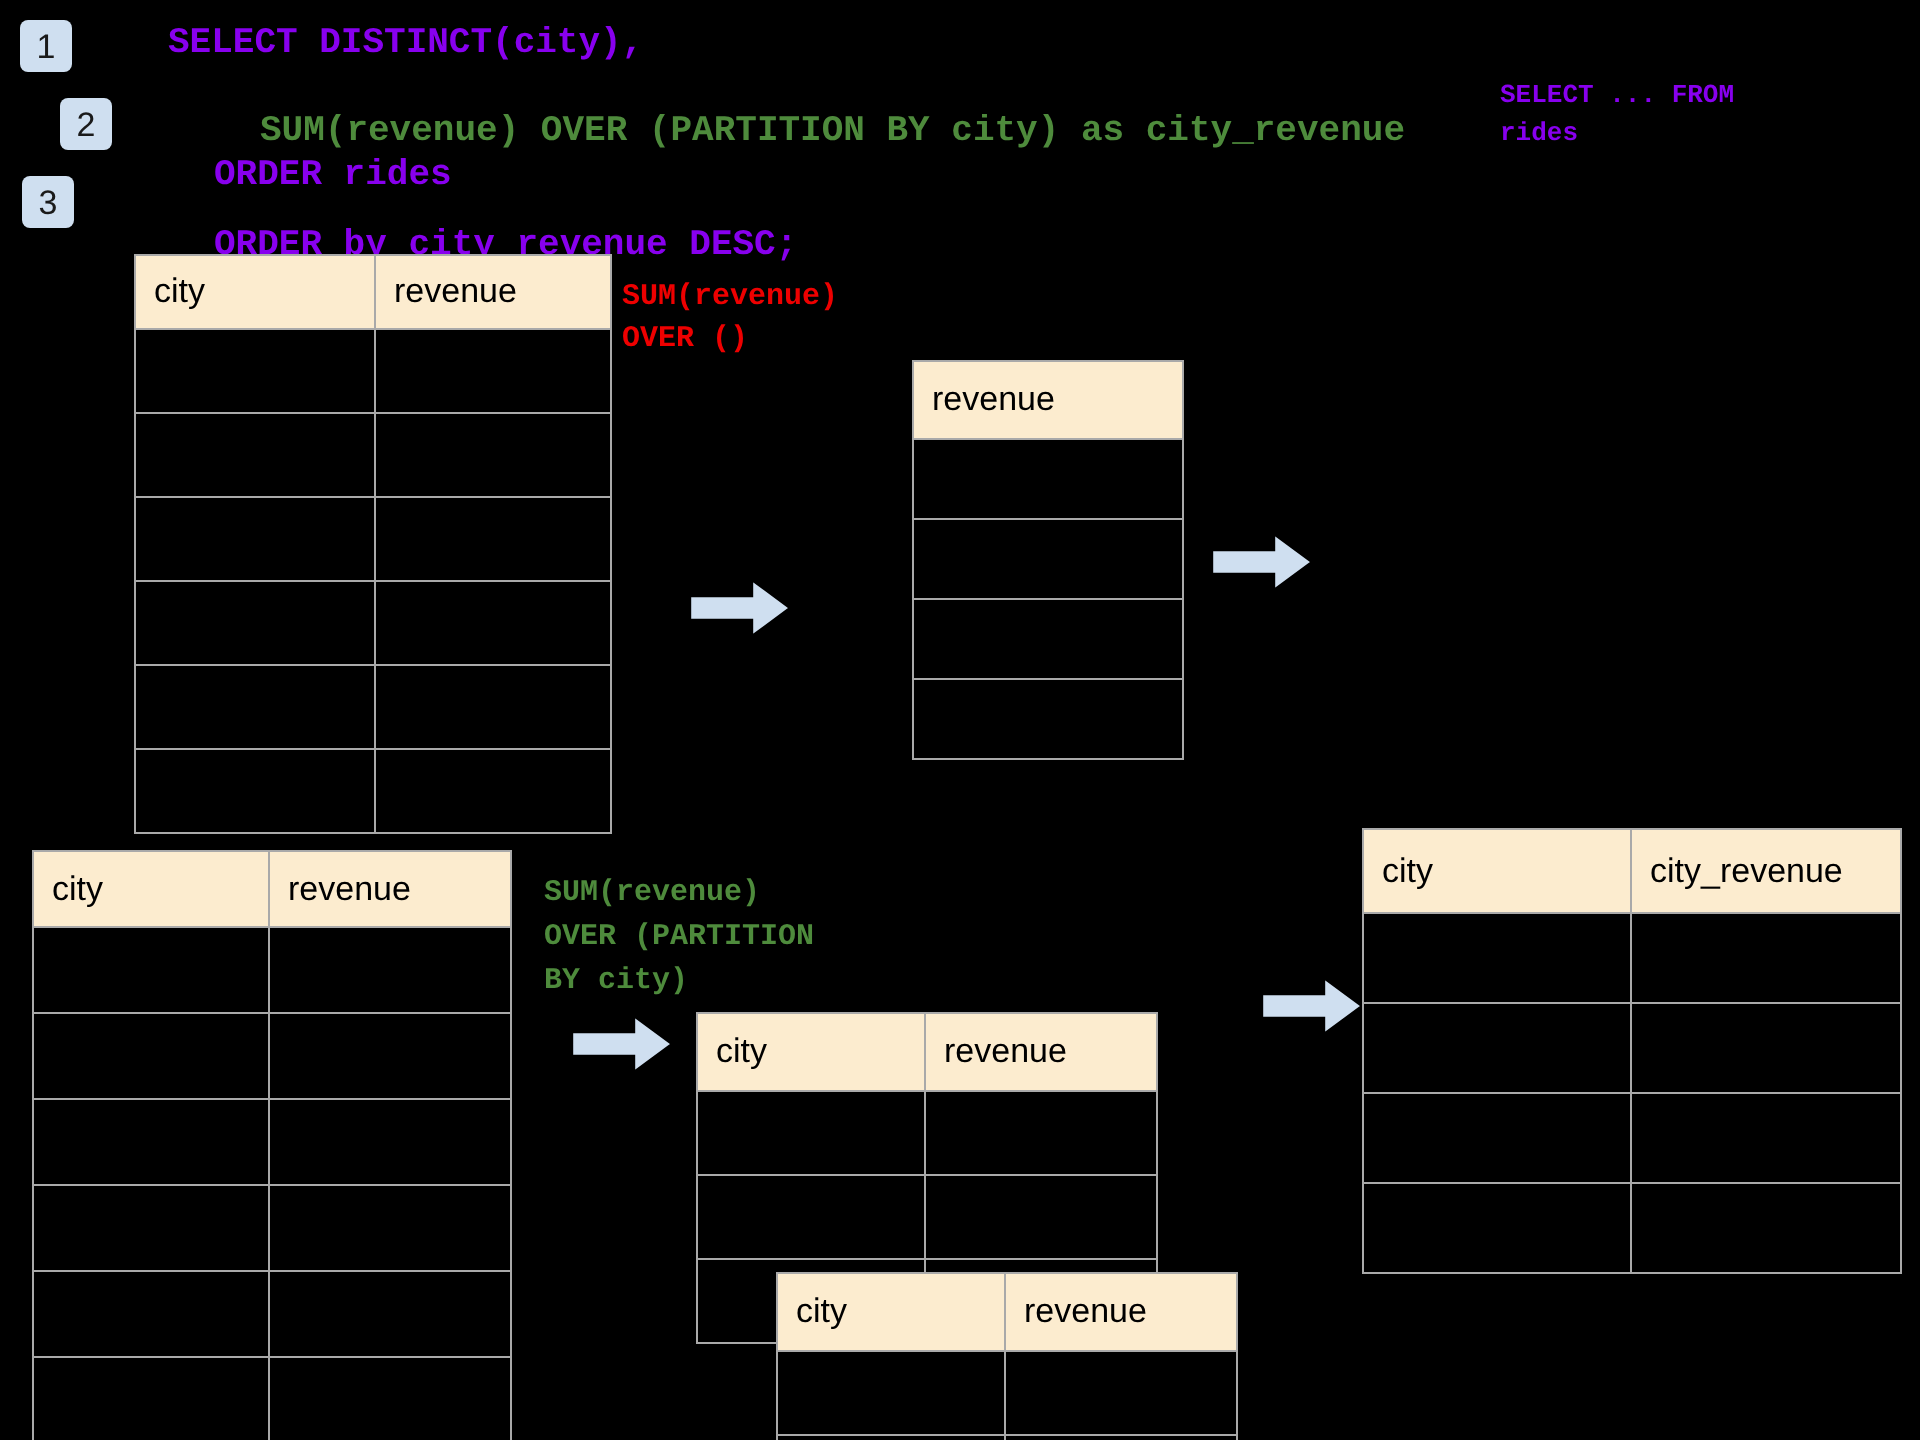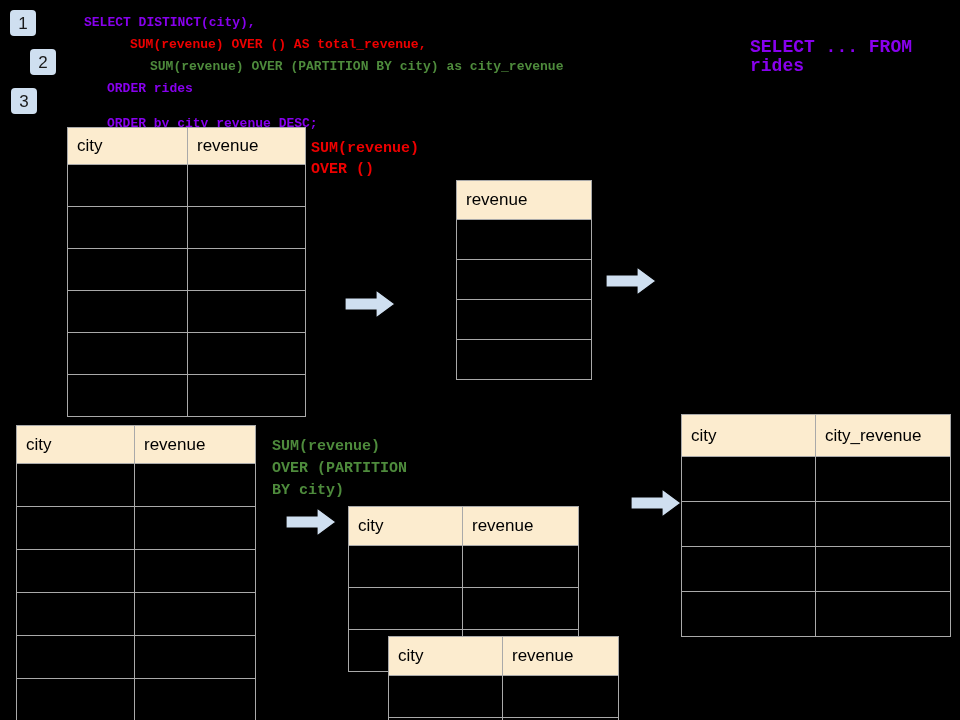--- a/index.html
+++ b/index.html
@@ -32,42 +32,42 @@
     height: 26px;
   }
   #badge-1 { left: 10px; top: 10px; }
   #badge-2 { left: 30px; top: 49px; }
   #badge-3 { left: 11px; top: 88px; }
 
   
   .code {
     position: absolute;
     font-family: "Liberation Mono", "DejaVu Sans Mono", monospace;
-    font-size: 13px;
+    font-size: 18px;
     font-weight: bold;
     white-space: pre;
     letter-spacing: 0px;
     line-height: 21.5px;
   }
   #sql-line-1 { left: 84px; top: 12px;  color: #8800ee; }
   #sql-line-2 { left: 130px; top: 34px; color: #ee0000; }
-  #sql-line-3 { left: 130px; top: 56px; color: #4e8b3c; margin-left: 20px; }
+  #sql-line-3 { left: 130px; top: 56px; color: #4e8b3c; }
   #sql-line-4 { left: 107px; top: 78px; color: #8800ee; }
   #sql-line-5 { left: 107px; top: 100px; color: #8800ee; margin-top: 13px; }
 
   .note {
     position: absolute;
     font-family: "Liberation Mono", "DejaVu Sans Mono", monospace;
     font-weight: bold;
     white-space: pre-line;
     line-height: 19px;
   }
   #note-select-from {
     left: 750px; top: 38px;
-    font-size: 18px;
+    font-size: 13px;
     color: #8800ee;
     width: 200px;
   }
   #label-sum-over-empty {
     left: 311px; top: 138px;
     font-size: 15px;
     color: #ee0000;
     line-height: 21px;
   }
   #label-sum-over-partition {
@@ -154,21 +154,20 @@
 </head>
 <body>
 
 <div id="stage">
 
   <div class="badge" id="badge-1">1</div>
   <div class="badge" id="badge-2">2</div>
   <div class="badge" id="badge-3">3</div>
 
   <div class="code" id="sql-line-1">SELECT DISTINCT(city),</div>
-  <div class="code" id="sql-line-2">SUM(revenue) OVER () AS total_revenue,</div>
   <div class="code" id="sql-line-3">SUM(revenue) OVER (PARTITION BY city) as city_revenue</div>
   <div class="code" id="sql-line-4">ORDER rides</div>
   <div class="code" id="sql-line-5">ORDER by city_revenue DESC;</div>
 
   <div class="note" id="note-select-from">SELECT ... FROM
 rides</div>
   <div class="note" id="label-sum-over-empty">SUM(revenue)
 OVER ()</div>
   <div class="note" id="label-sum-over-partition">SUM(revenue)
 OVER (PARTITION

